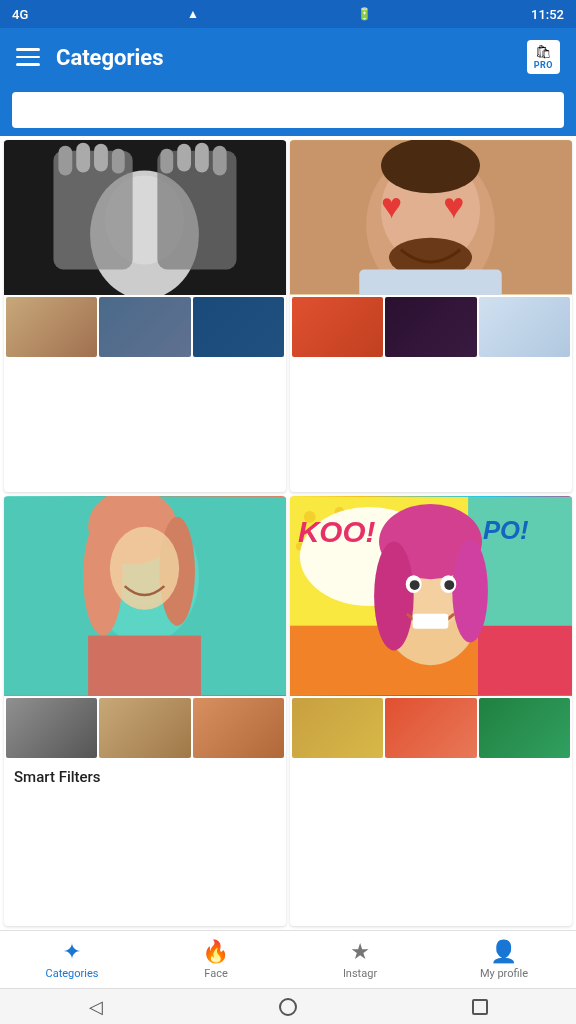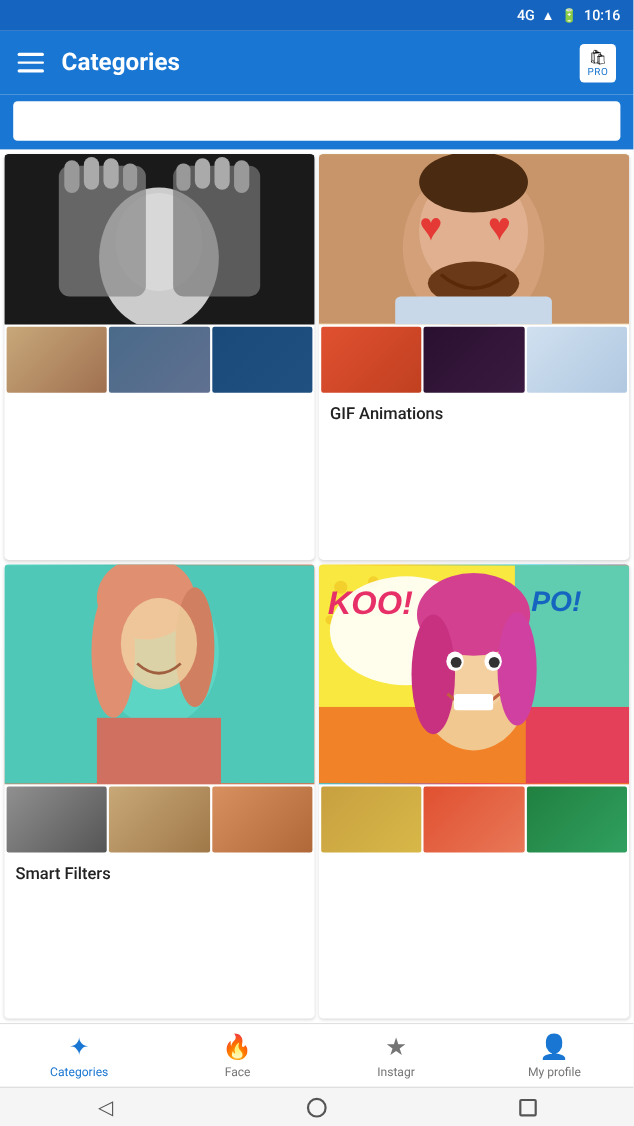--- a/index.html
+++ b/index.html
@@ -12,21 +12,21 @@
       overflow: hidden;
       position: relative;
     }
 
     
     .status-bar {
       background: #1565C0;
       height: 28px;
       display: flex;
       align-items: center;
-      justify-content: flex-end;
+      justify-content: space-between;
       padding: 0 12px;
       gap: 6px;
     }
     .status-bar-text {
       color: white;
       font-size: 13px;
       font-weight: 500;
     }
     .signal-icon { color: white; font-size: 12px; }
 
@@ -66,21 +66,21 @@
       flex-direction: column;
       align-items: center;
       gap: 1px;
       cursor: pointer;
     }
     .pro-badge-icon {
       font-size: 13px;
     }
     .pro-badge-text {
       font-size: 9px;
-      font-weight: 400;
+      font-weight: 700;
       color: #1976D2;
       letter-spacing: 0.5px;
     }
 
     
     .search-bar-area {
       background: #1976D2;
       padding: 6px 12px 8px;
     }
     .search-bar {
@@ -263,21 +263,21 @@
       overflow: hidden;
     }
   </style>
 </head>
 <body>
 
 <div class="status-bar">
   <span class="status-bar-text">4G</span>
   <span class="signal-icon">▲</span>
   <span class="signal-icon">🔋</span>
-  <span class="status-bar-text">10:16</span>
+  <span class="status-bar-text">11:52</span>
 </div>
 
 <div class="app-bar">
   <div class="hamburger-icon">
     <span></span>
       <span></span>
       <span></span>
   </div>
   <span class="app-bar-title">Categories</span>
   <div class="pro-badge">
@@ -341,24 +341,20 @@
         <text x="155" y="78" font-size="36" fill="#e53935">♥</text>
 
         <path d="M112 110 Q142 135 172 110" stroke="#5a2a08" stroke-width="3" fill="none"></path>
       </svg>
     </div>
     <div class="card-thumbnails">
       <div class="thumb gif-thumb-1" style="background:linear-gradient(135deg,#e05030,#c04020);"></div>
       <div class="thumb gif-thumb-2" style="background:linear-gradient(135deg,#2a1030,#3a1a40);"></div>
       <div class="thumb gif-thumb-3" style="background:linear-gradient(135deg,#d0e0f0,#b0c8e0);"></div>
     </div>
-    <div class="card-label">
-      <span>GIF Animations</span>
-      <span class="card-count"></span>
-    </div>
   </div>
 
   <div class="category-card">
     <div class="sf-main">
       <svg width="100%" height="200" viewBox="0 0 285 200" xmlns="http://www.w3.org/2000/svg">
         <rect width="285" height="200" fill="#50c8b8"></rect>
 
         <ellipse cx="142" cy="80" rx="55" ry="68" fill="#60d8c8" opacity="0.8"></ellipse>
         <ellipse cx="142" cy="65" rx="38" ry="45" fill="#70e0d0" opacity="0.9"></ellipse>
 

